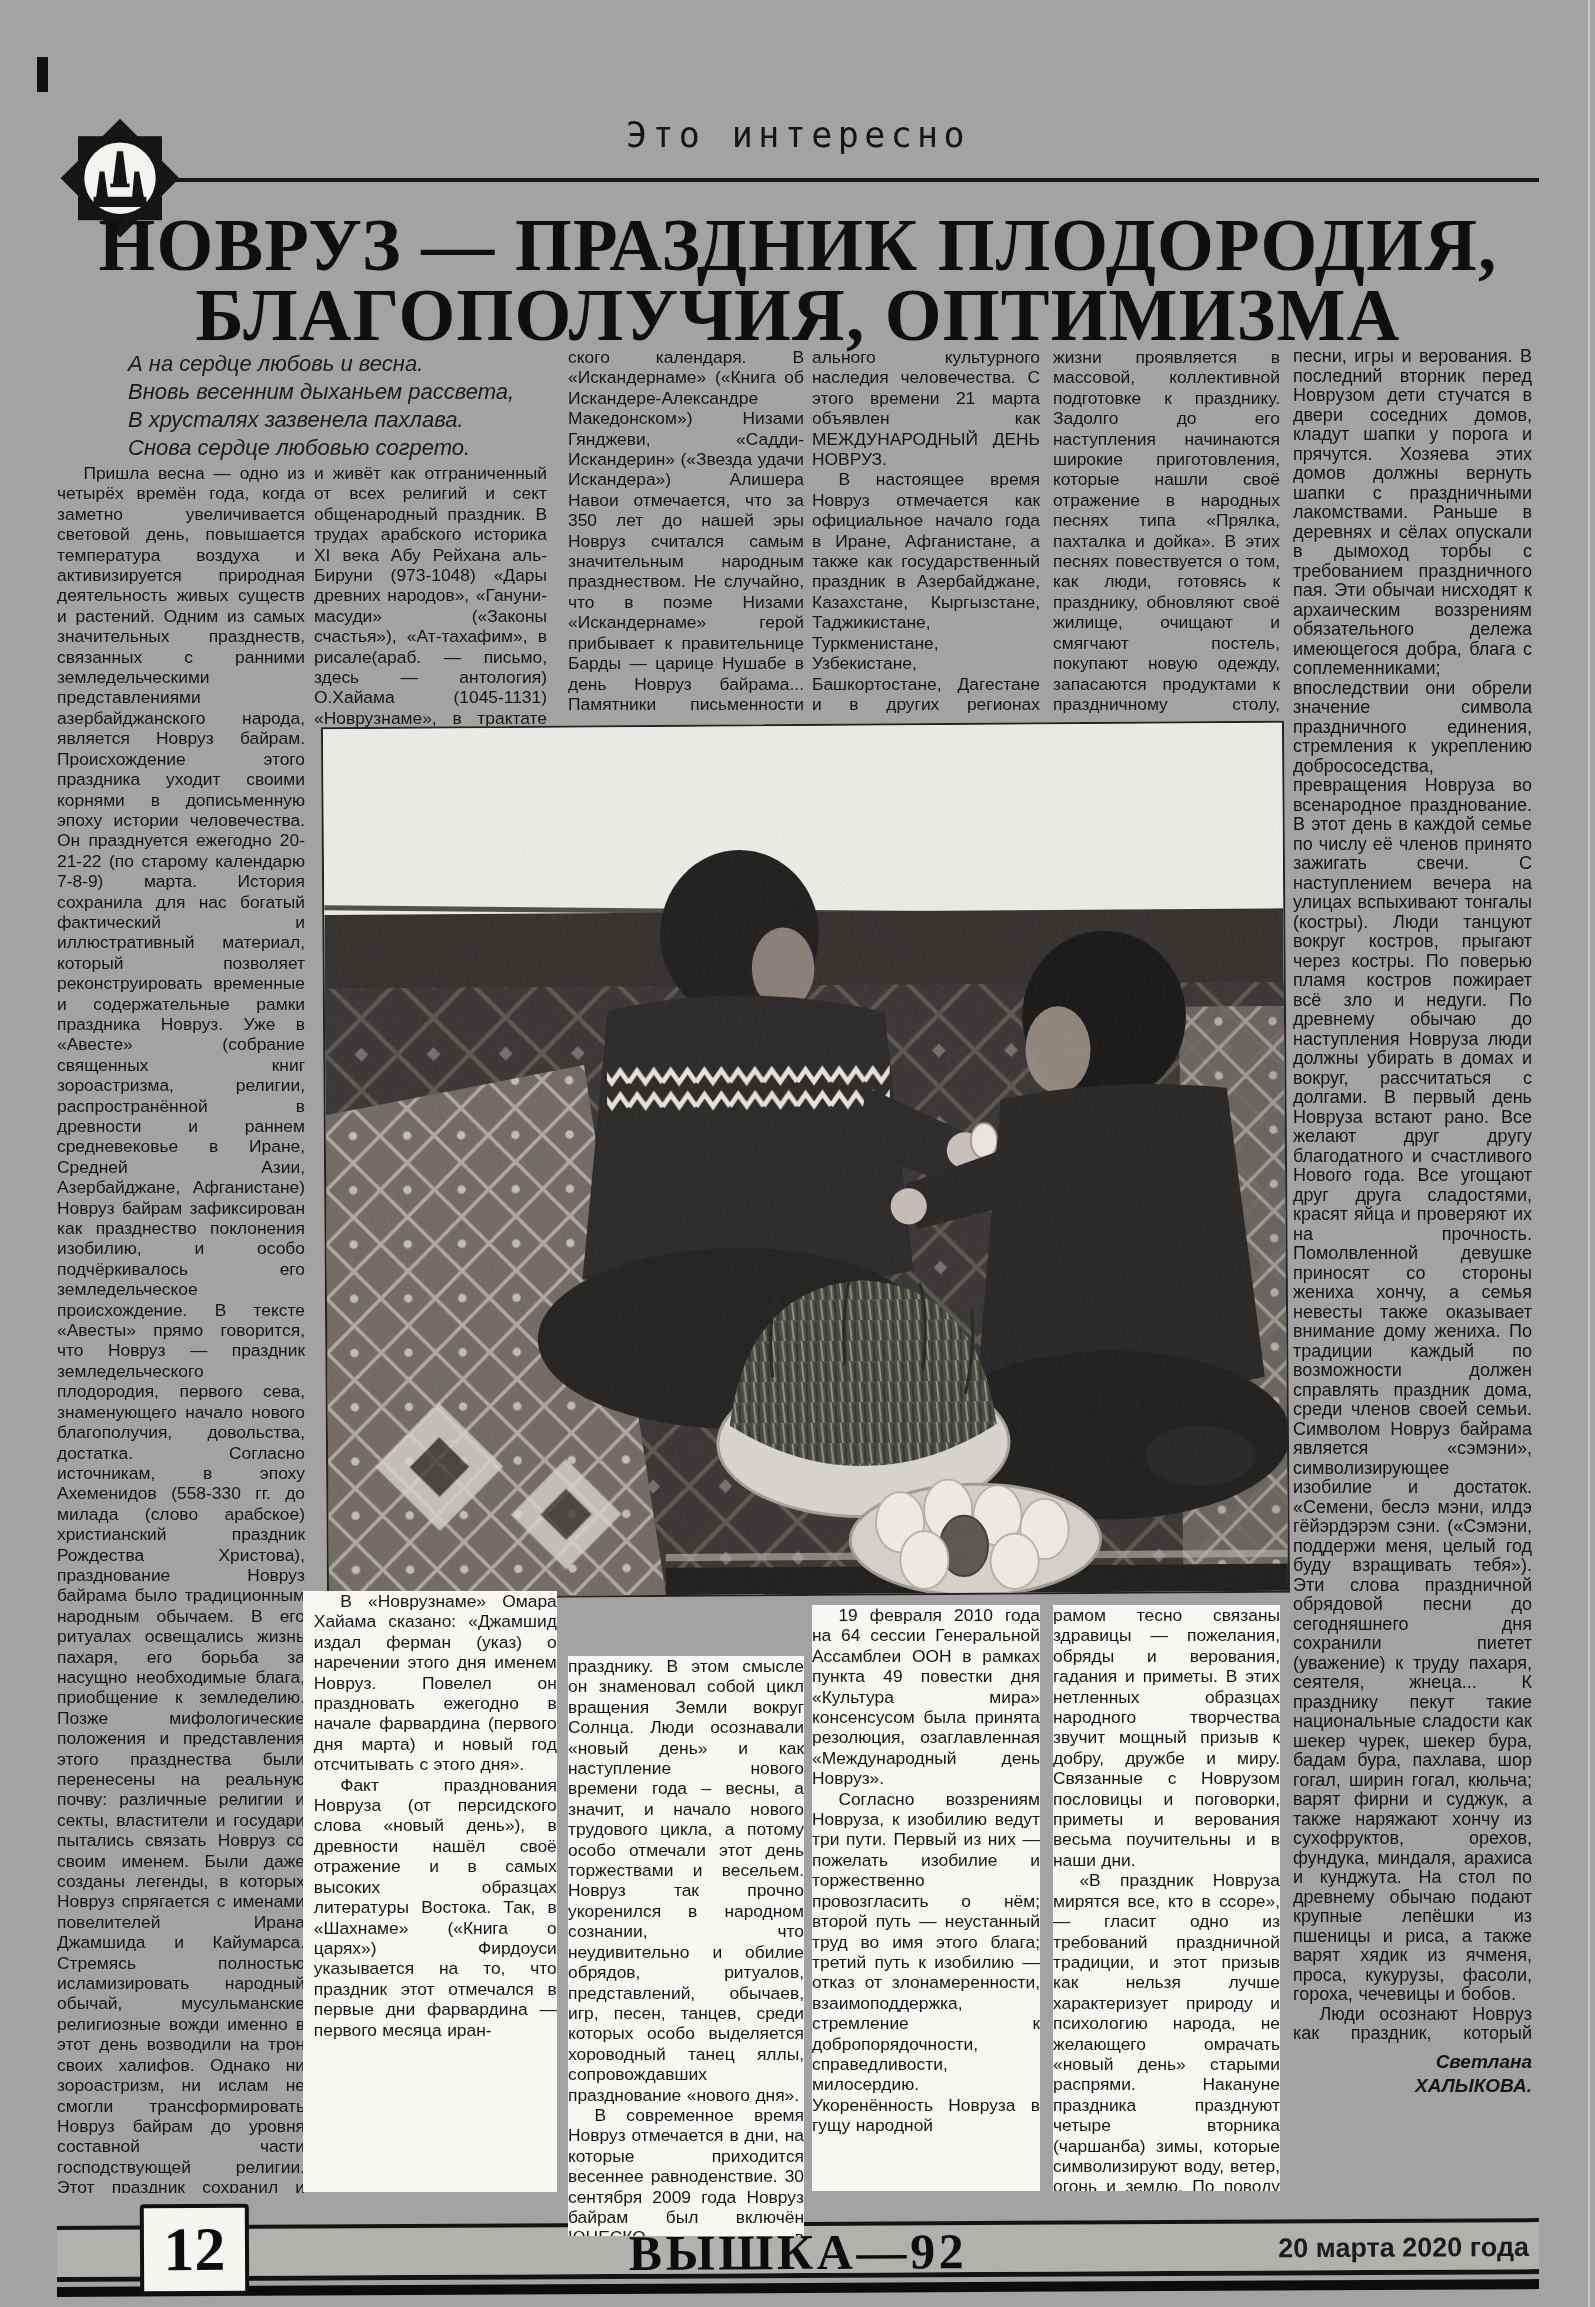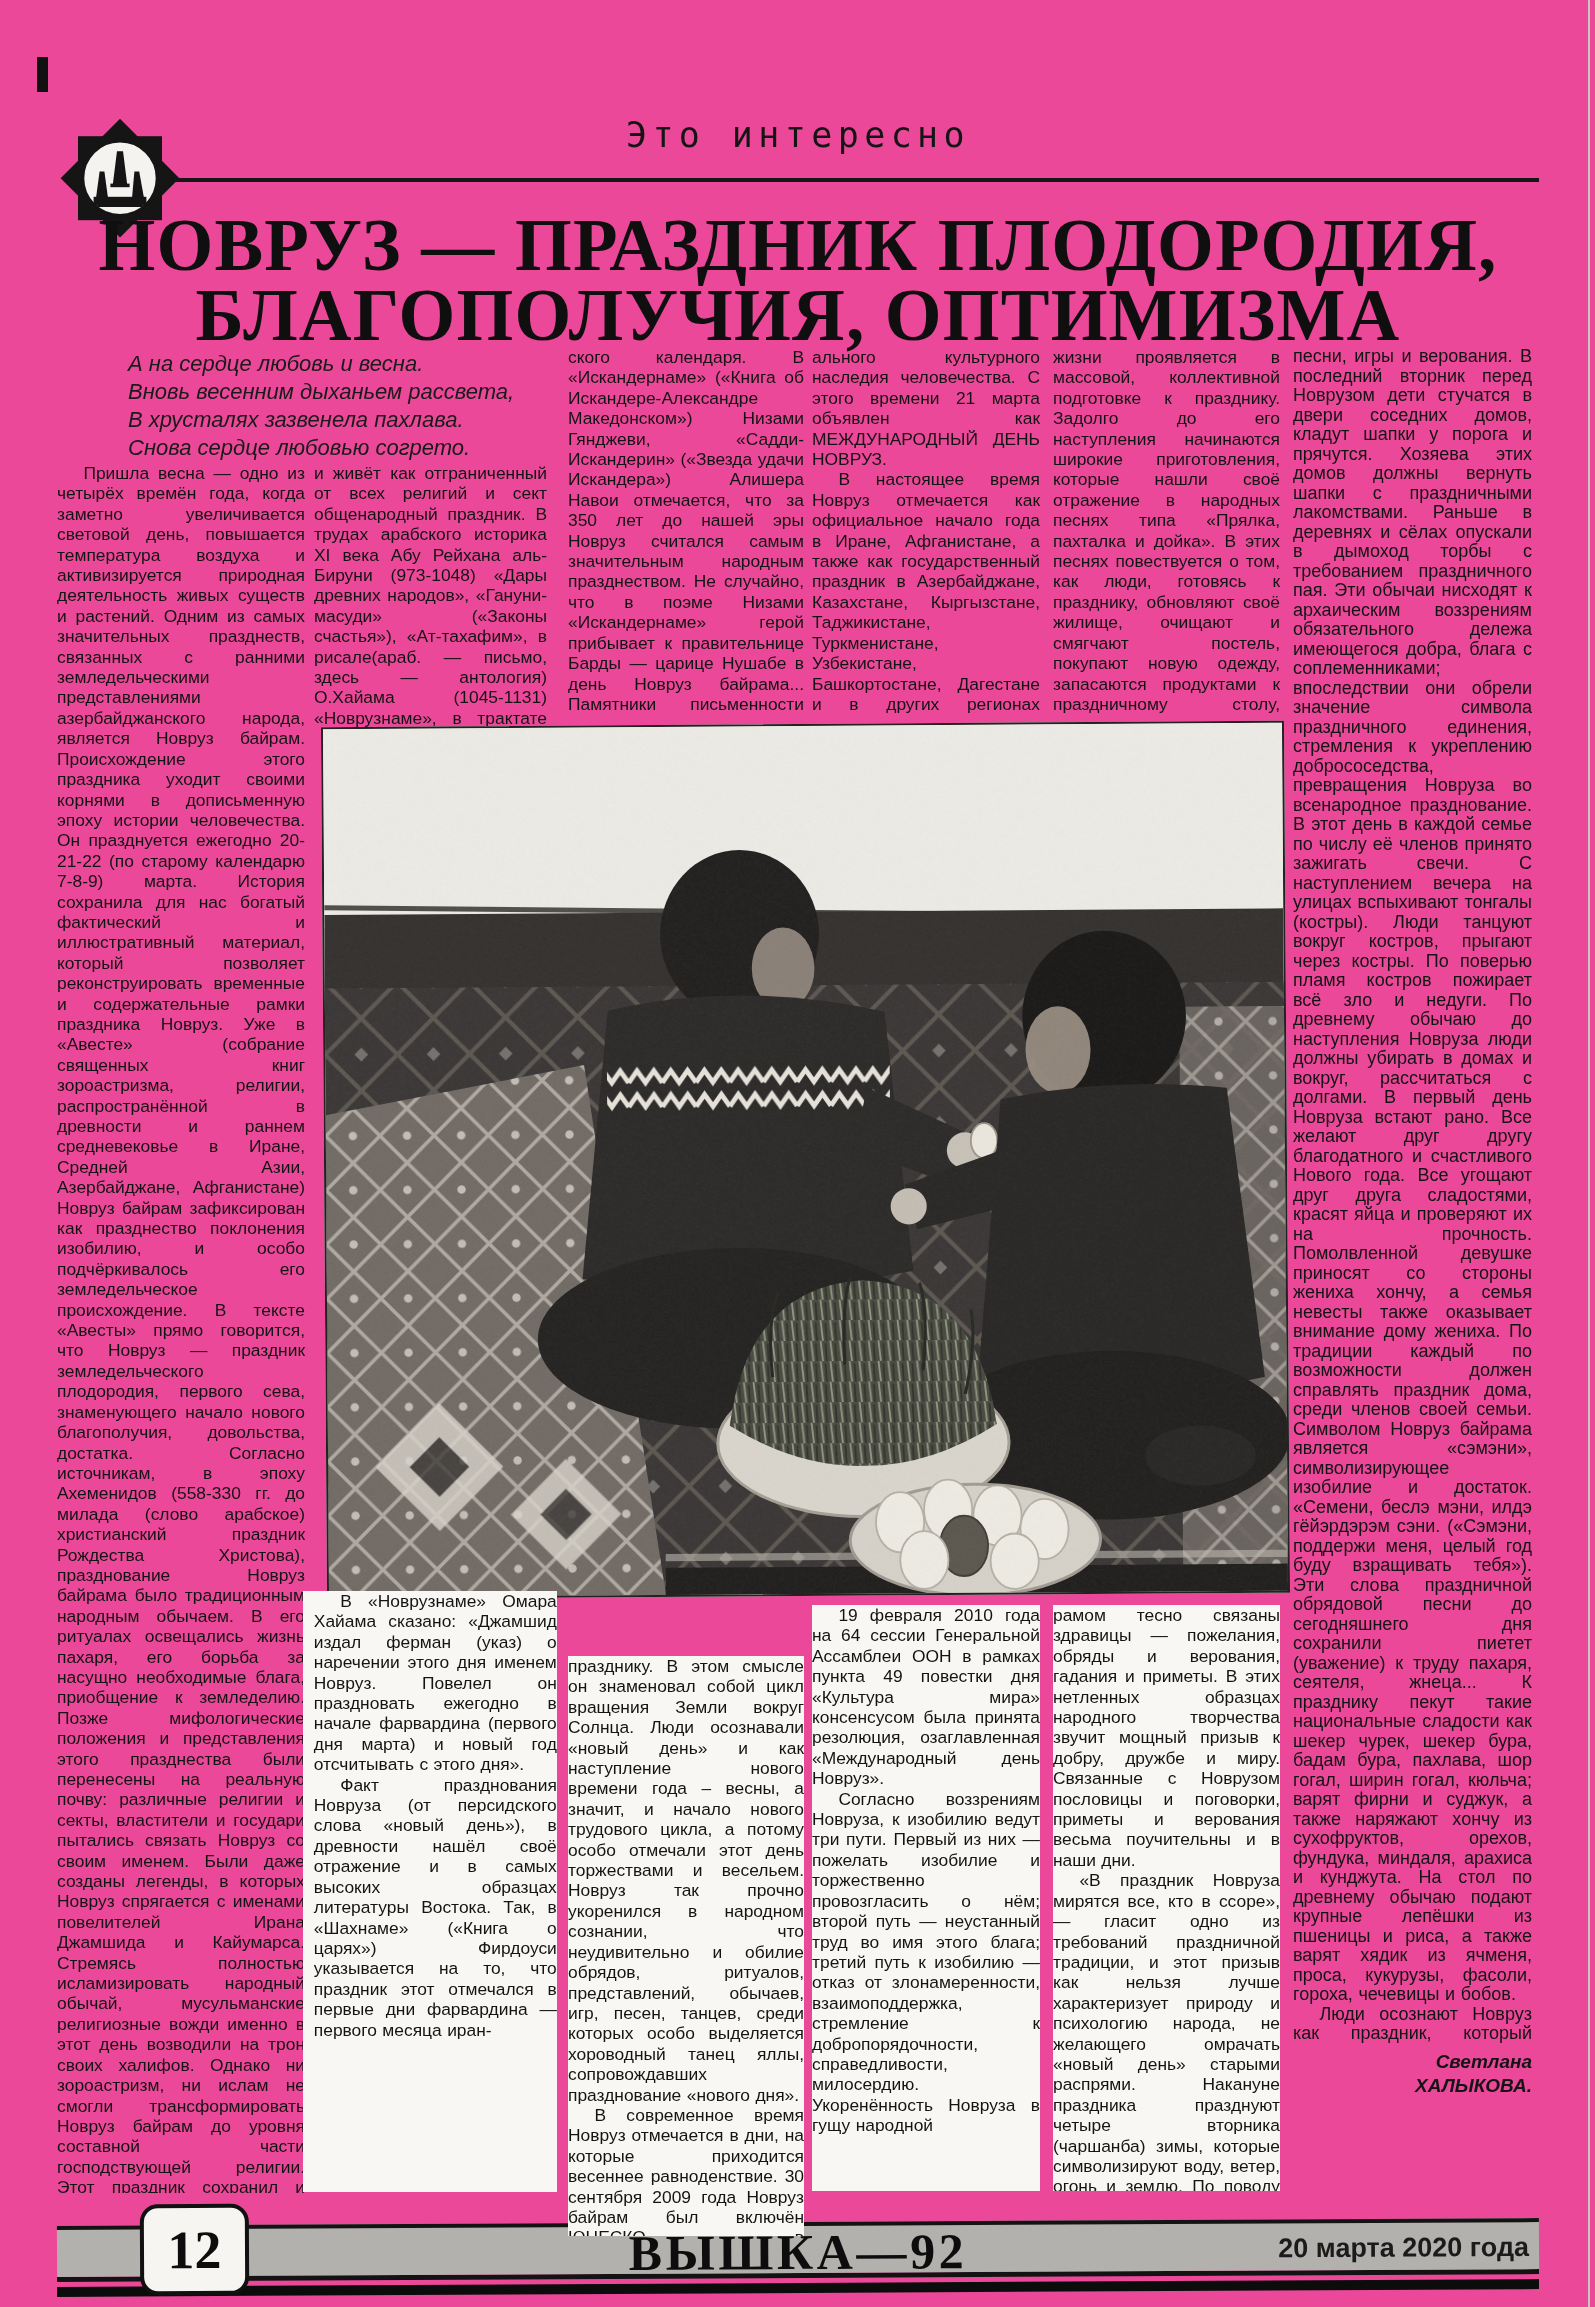--- a/index.html
+++ b/index.html
@@ -1,17 +1,17 @@
 <!DOCTYPE html>
 <html lang="ru" style="font-size:9.6px"><head>
 <meta charset="utf-8">
 <style>
   html,body{margin:0;padding:0;}
   body{width:1596px;height:2307px;position:relative;background:#e8e7e3;font-family:"Liberation Sans",sans-serif;}
-  .page{position:absolute;left:0;top:0;width:1596px;height:2307px;background:#ec4899;overflow:hidden;}
+  .page{position:absolute;left:0;top:0;width:1596px;height:2307px;background:#a3a3a3;overflow:hidden;}
   .edge-right{position:absolute;right:6px;top:0;width:1.8px;height:2307px;background:#c9c7c2;}
   .scan-mark{position:absolute;left:37px;top:57px;width:10.8px;height:35px;background:#111;}
   
   .kicker{position:absolute;left:0;top:115px;width:1596px;text-align:center;font-family:"DejaVu Sans Mono",monospace;font-size:35px;letter-spacing:5.4px;color:#151515;}
   .head-rule{position:absolute;left:175px;top:178px;width:1364px;height:4.2px;background:#161616;}
   .logo{position:absolute;left:60px;top:114px;width:120px;height:129px;}
   .headline{position:absolute;left:0;top:193px;width:1596px;text-align:center;font-family:"Liberation Serif",serif;font-weight:bold;color:#0f0f0f;font-size:73px;line-height:70px;letter-spacing:1.2px;margin-top:18px;}
   .epigraph{position:absolute;left:128px;top:350px;width:517px;font-style:italic;font-size:22px;line-height:28px;color:#1a1a1a;}
   
   .col{position:absolute;overflow:hidden;color:#141414;}
@@ -20,21 +20,21 @@
   .col.small p{font-size:18px;line-height:19.5px;}
   .over-photo{background:#f8f7f3;z-index:3;}
   .byline{position:absolute;left:1293px;top:2050px;width:239px;text-align:right;font-style:italic;font-weight:bold;font-size:19px;line-height:24px;color:#141414;z-index:3;}
   
   .photo{position:absolute;left:324px;top:724px;width:959px;height:868px;border:2.4px solid #222;background:#efede8;transform:rotate(-0.4deg);z-index:1;}
   .photo svg{display:block;width:100%;height:100%;}
   
   .footer-band{position:absolute;left:57px;top:2222px;width:1482px;height:47px;background:#b2b1ad;border-top:4.2px solid #131313;transform:rotate(-0.3deg);z-index:1;}
   .footer-line1{position:absolute;left:57px;top:2273px;width:1482px;height:5.4px;background:#131313;transform:rotate(-0.3deg);}
   .footer-line2{position:absolute;left:57px;top:2283px;width:1482px;height:9.6px;background:#0c0c0c;transform:rotate(-0.3deg);}
-  .page-badge{position:absolute;left:140px;top:2204px;width:101px;height:83px;background:#f6f5f1;border:4.8px solid #111;border-radius:18px;z-index:4;display:flex;align-items:center;justify-content:center;font-family:"Liberation Serif",serif;font-weight:bold;font-size:54px;color:#0d0d0d;transform:rotate(-0.3deg);}
+  .page-badge{position:absolute;left:140px;top:2204px;width:101px;height:83px;background:#f6f5f1;border:4.8px solid #111;border-radius:4px;z-index:4;display:flex;align-items:center;justify-content:center;font-family:"Liberation Serif",serif;font-weight:bold;font-size:62px;color:#0d0d0d;transform:rotate(-0.3deg);}
   .footer-masthead{position:absolute;left:0;top:2223px;width:1596px;text-align:center;font-family:"Liberation Serif",serif;font-weight:bold;font-size:50px;letter-spacing:3.6px;color:#0d0d0d;z-index:3;transform:rotate(-0.3deg);}
   .footer-date{position:absolute;right:67px;top:2233px;width:421px;text-align:right;font-weight:bold;font-size:27px;color:#1b1b1b;z-index:3;transform:rotate(-0.3deg);}
 </style>
 </head>
 <body>
 
 <div class="page">
   <div class="edge-right"></div>
   <div class="scan-mark"></div>
 

